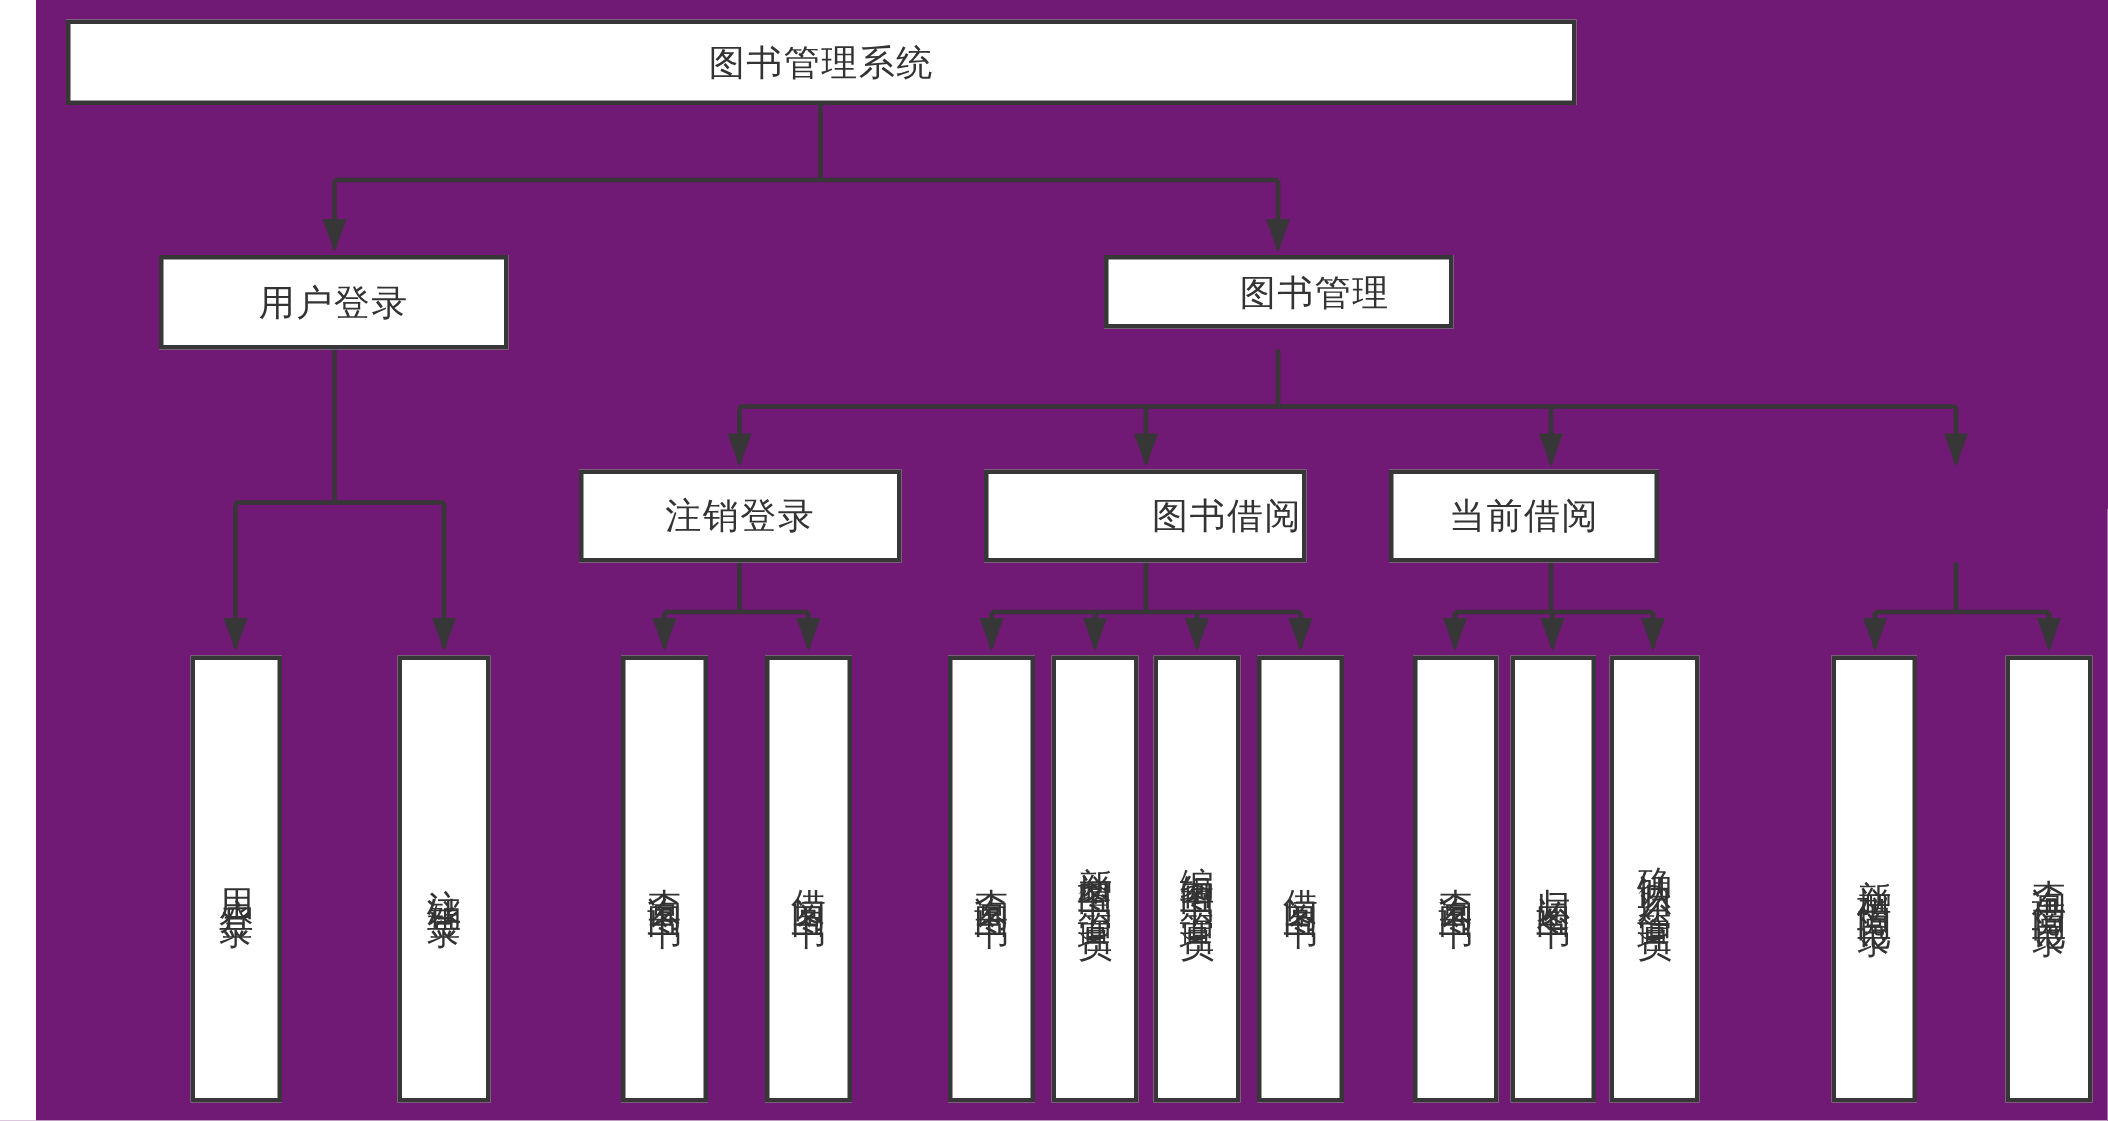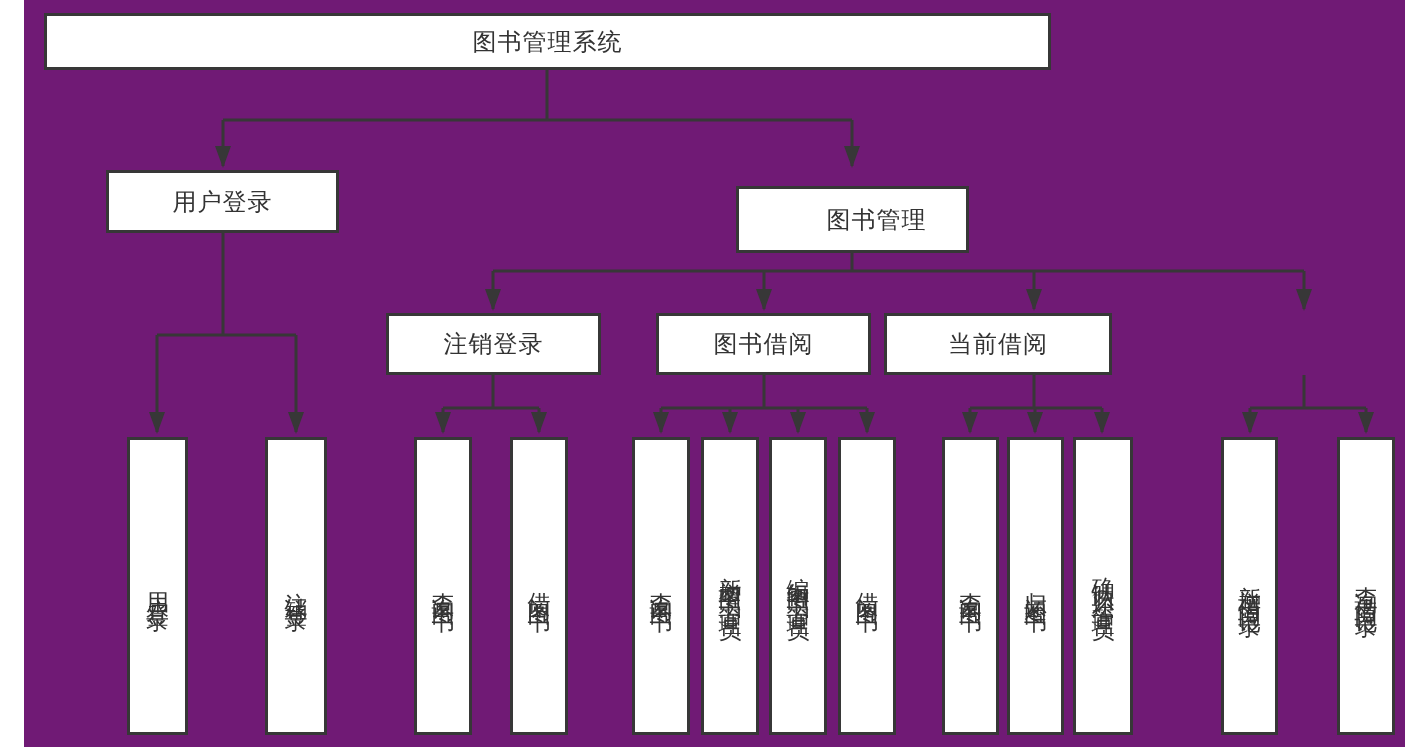--- a/index.html
+++ b/index.html
@@ -107,31 +107,31 @@
     </g>
   </svg>
 
   <div class="node hnode" style="left:20px; top:13px; width:1007px; height:57px;">
     <span>图书管理系统</span>
   </div>
 
   <div class="node hnode" style="left:82px; top:170px; width:233px; height:63px;">
     <span>用户登录</span>
   </div>
-  <div class="node hnode" style="left:712px; top:186px; width:233px; height:67px;padding-left:48px;">
+  <div class="node hnode" style="left:712px; top:170px; width:233px; height:49px;padding-left:48px;">
     <span>图书管理</span>
   </div>
 
   <div class="node hnode" style="left:362px; top:313px; width:215px; height:62px;">
     <span>注销登录</span>
   </div>
-  <div class="node hnode" style="left:632px; top:313px; width:215px; height:62px;">
+  <div class="node hnode" style="left:632px; top:313px; width:215px; height:62px;justify-content:flex-end;">
     <span>图书借阅</span>
   </div>
-  <div class="node hnode" style="left:860px; top:313px; width:228px; height:62px;">
+  <div class="node hnode" style="left:902px; top:313px; width:180px; height:62px;">
     <span>当前借阅</span>
   </div>
 
   <div class="node vnode" style="left:103px; top:437px; width:61px; height:298px;">
     <span>用户登录</span>
   </div>
   <div class="node vnode" style="left:241px; top:437px; width:62px; height:298px;">
     <span>注销登录</span>
   </div>
 

